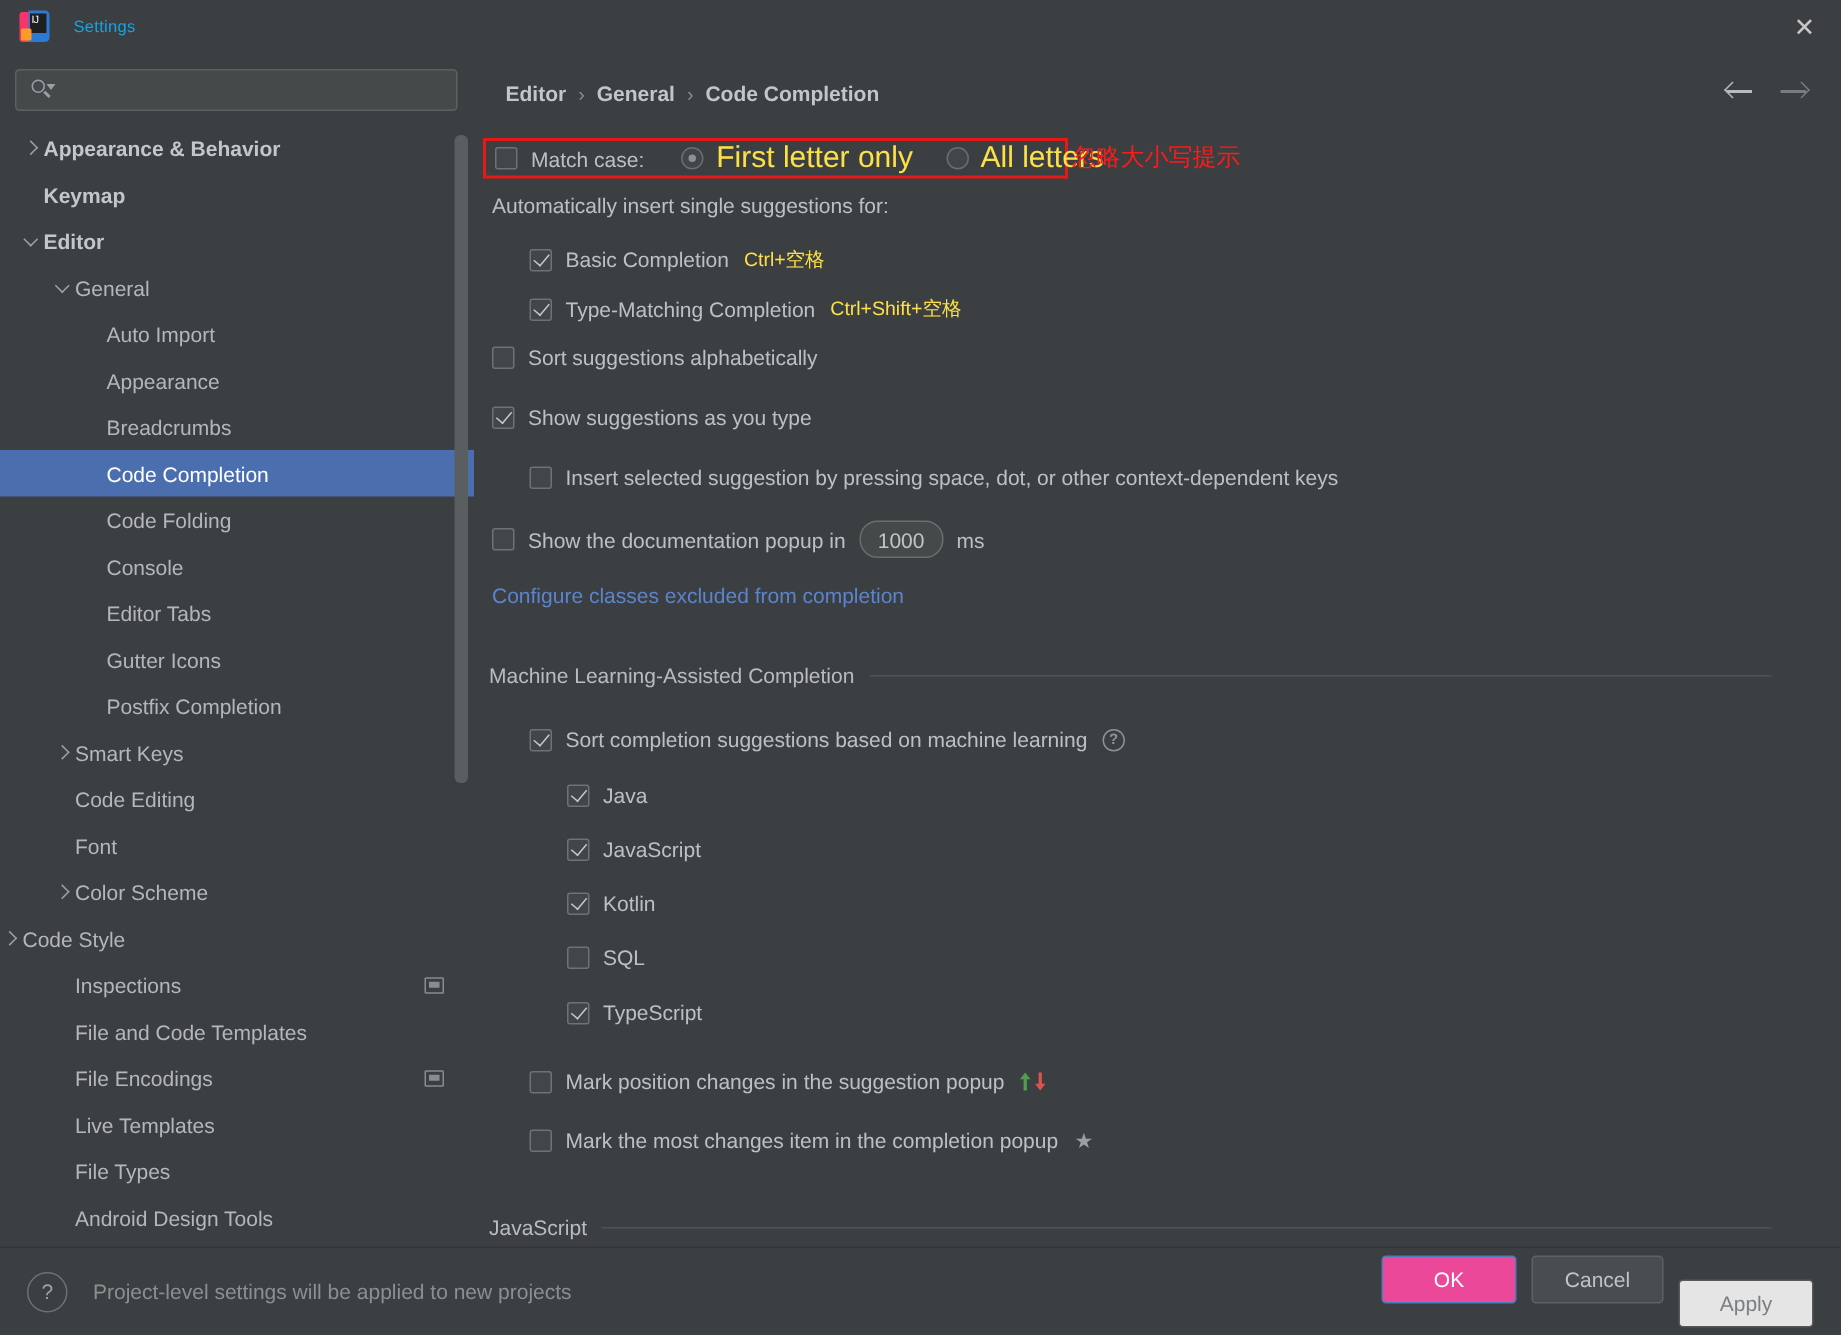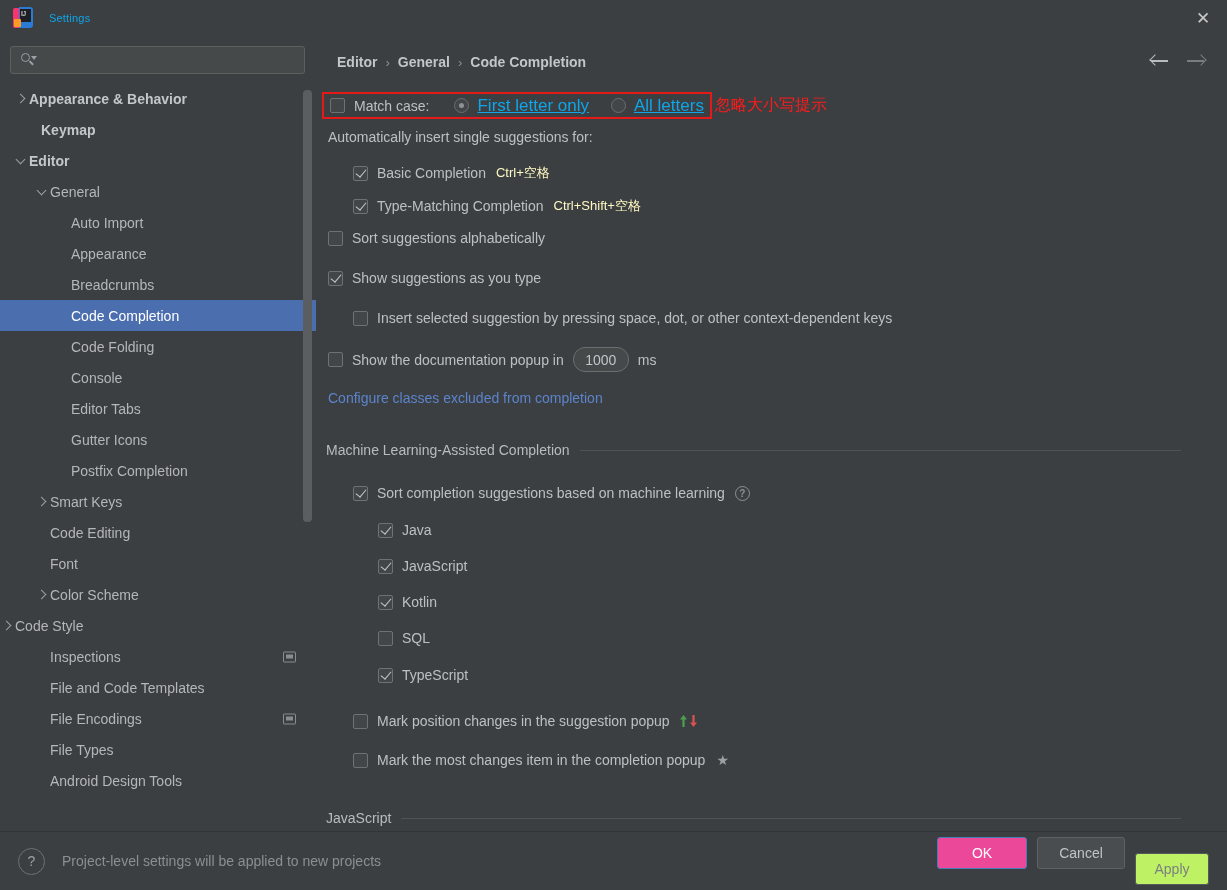--- a/index.html
+++ b/index.html
@@ -132,32 +132,32 @@
   .cb {
     width: 15px; height: 15px; border: 1.3px solid #6e7275; border-radius: 2px;
     background: #434648; position: relative; flex: none;
   }
   .cb.checked::after {
     content:''; position:absolute; left:4px; top:0.5px; width:5px; height:9px;
     border-right:1.7px solid #c6c9cc; border-bottom:1.7px solid #c6c9cc;
     transform: rotate(40deg);
   }
   .cb-label { margin-left: 9px; font-size: 14px; color: #bcc0c3; white-space: nowrap; }
-  .shortcut { margin-left: 10px; font-size: 13px; color: #fef9c3; white-space: nowrap; }
+  .shortcut { margin-left: 10px; font-size: 13px; color: #fde047; white-space: nowrap; }
 
   
   .rb {
     width: 15px; height: 15px; border-radius: 50%;
     border: 1.4px solid #6a6e71; background:#434648; position: relative; flex: none;
   }
   .rb.selected::after {
     content:''; position:absolute; left:3.5px; top:3.5px; width:5px; height:5px;
     border-radius:50%; background:#8d9195;
   }
-  .rb-label { margin-left: 8px; font-size: 17px; color: #0ea5e9; white-space: nowrap; text-decoration: underline; }
+  .rb-label { margin-left: 8px; font-size: 20px; color: #fde047; white-space: nowrap; }
 
   #matchcase-row {
     position: absolute; left: 6px; top: 8px; width: 390px; height: 27px;
     border: 2px solid #e61919;
     display: flex; align-items: center; padding-left: 6px;
   }
   #cn-annotation {
     position: absolute; left: 399px; top: 8px; height: 27px;
     display:flex; align-items:center;
     font-size: 16px; color: #ff1a1a;
@@ -207,21 +207,21 @@
   #footer-buttons {
     margin-left: auto; margin-right: 18px; display: flex; gap: 10px;
   }
   .btn {
     height: 32px; border-radius: 3px; display: flex;
     align-items: center; justify-content: center;
     font-size: 14px; border: 1px solid #5e6264;
   }
   .btn.primary { width: 90px; background: #ec4899; border-color: #4a7cb8; color: #ffffff; }
   .btn.normal  { width: 88px; background: #4a4d4f; color: #c0c3c6; }
-  .btn.disabled{ width: 74px; background: #bef264; color: #7b7f82; border-color: #55595b; margin-top: 16px; }
+  .btn.disabled{ width: 90px; background: #e5e5e5; color: #7b7f82; border-color: #55595b; margin-top: 16px; }
 </style>
 </head>
 <body>
 
 <div id="titlebar">
   <div id="titlebar-logo">
     <div class="lg-a"></div>
       <div class="lg-b"></div>
       <div class="lg-c"></div>
     <div class="lg-t">IJ</div>
@@ -240,21 +240,21 @@
           <span class="tri"></span>
       </span>
       <input id="search-input" value="" placeholder="" style="">
     </div>
   </div>
   <div id="tree">
       <div class="tree-row bold" style="padding-left: 14px;">
         <span class="arrow right"></span>
         <span class="tree-label">Appearance &amp; Behavior</span>
       </div>
-      <div class="tree-row bold" style="padding-left: 26px;">
+      <div class="tree-row bold" style="padding-left: 14px;">
         <span class="arrow"></span>
         <span class="tree-label">Keymap</span>
       </div>
       <div class="tree-row bold" style="padding-left: 14px;">
         <span class="arrow down"></span>
         <span class="tree-label">Editor</span>
       </div>
       <div class="tree-row" style="padding-left: 35px;">
         <span class="arrow down"></span>
         <span class="tree-label">General</span>
@@ -321,20 +321,24 @@
         <span class="badge-icon"></span>
       </div>
       <div class="tree-row" style="padding-left: 35px;">
         <span class="arrow"></span>
         <span class="tree-label">File and Code Templates</span>
       </div>
       <div class="tree-row" style="padding-left: 35px;">
         <span class="arrow"></span>
         <span class="tree-label">File Encodings</span>
         <span class="badge-icon"></span>
+      </div>
+      <div class="tree-row" style="padding-left: 35px;">
+        <span class="arrow"></span>
+        <span class="tree-label">Live Templates</span>
       </div>
       <div class="tree-row" style="padding-left: 35px;">
         <span class="arrow"></span>
         <span class="tree-label">File Types</span>
       </div>
       <div class="tree-row" style="padding-left: 35px;">
         <span class="arrow"></span>
         <span class="tree-label">Android Design Tools</span>
       </div>
     </div>

